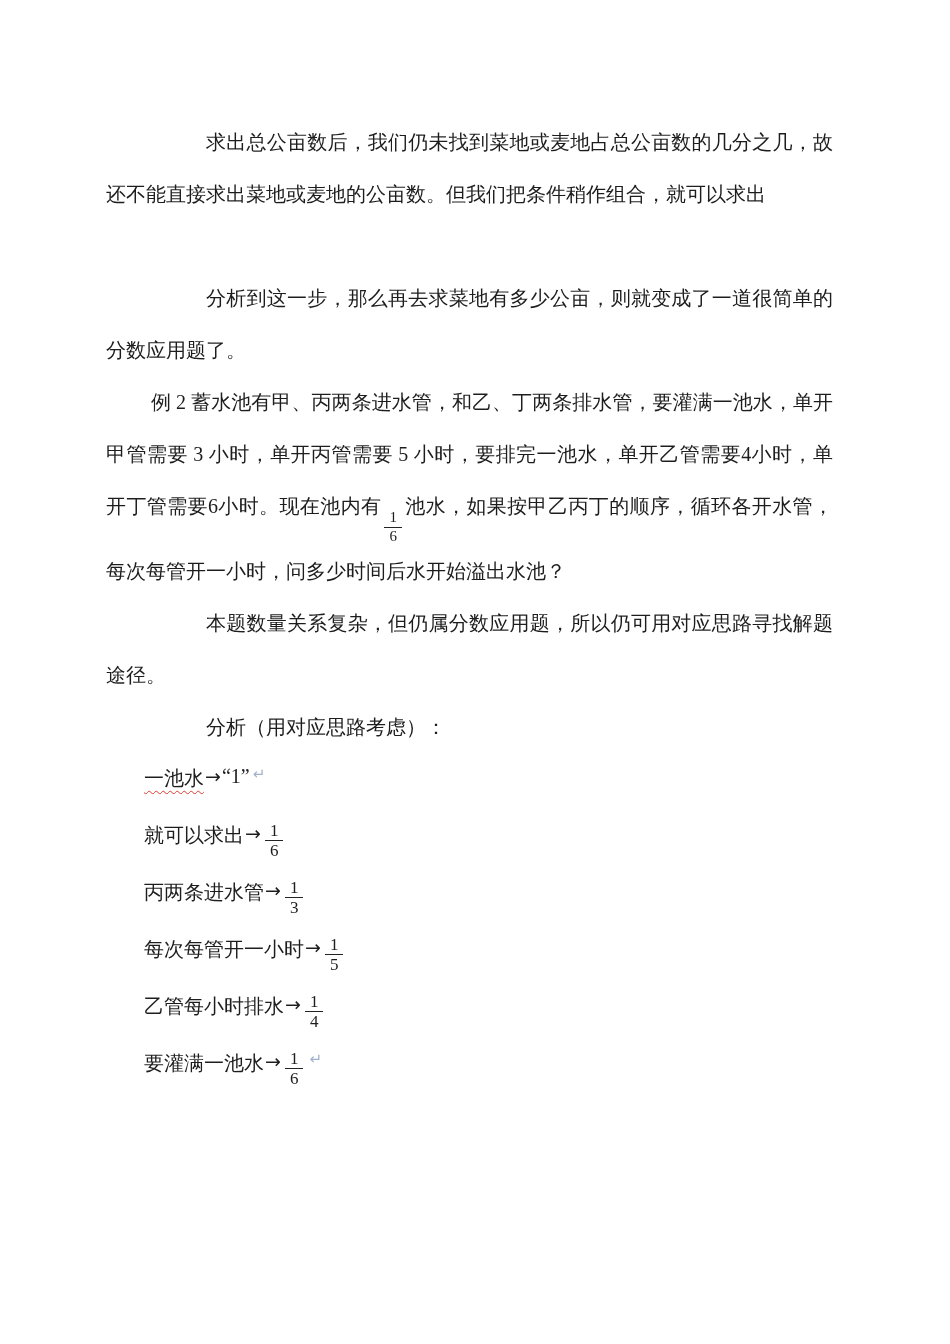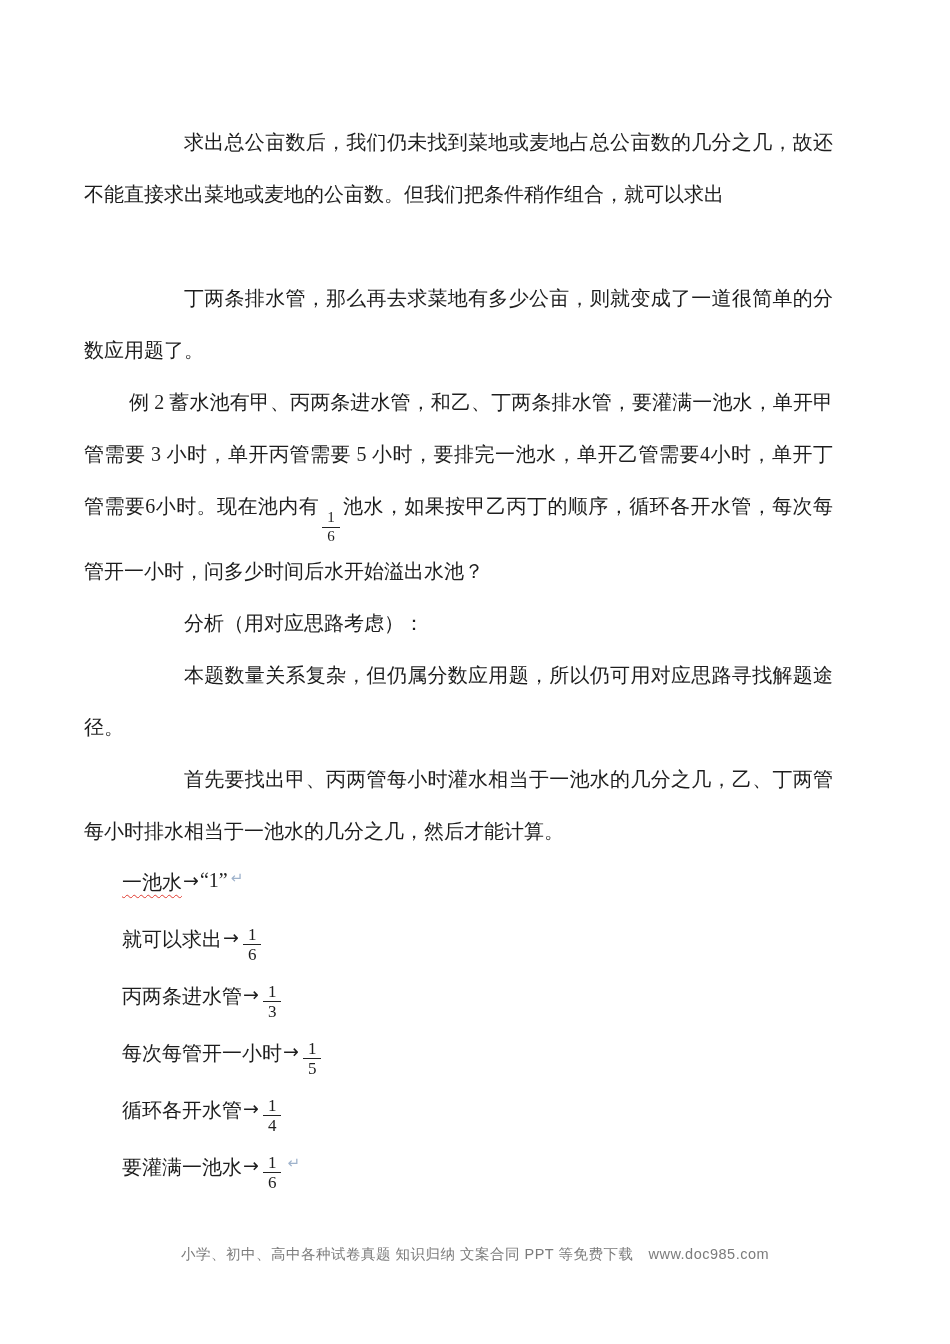--- a/index.html
+++ b/index.html
@@ -6,21 +6,21 @@
   html, body { margin: 0; padding: 0; }
   body {
     width: 950px;
     height: 1344px;
     background: #ffffff;
     position: relative;
     overflow: hidden;
     font-family: "Liberation Serif", "DejaVu Serif", serif;
     color: #1d1d1d;
   }
-  .content { padding: 116px 117px 0 84px; }
+  .content { padding: 116px 117px 0 106px; }
   .para {
     font-size: 20px;
     line-height: 52px;
     margin: 0;
     text-align: justify;
   }
   .indent-lg { text-indent: 100px; }
   .indent-sm { text-indent: 45px; }
   .gap-after { margin-bottom: 52px; }
 
@@ -85,32 +85,31 @@
   }
 </style>
 </head>
 <body>
 
 <div class="page">
   <div class="content">
 
     <p class="para indent-lg gap-after">求出总公亩数后，我们仍未找到菜地或麦地占总公亩数的几分之几，故还不能直接求出菜地或麦地的公亩数。但我们把条件稍作组合，就可以求出</p>
 
-    <p class="para indent-lg">丁两条排水管，那么再去求菜地有多少公亩，则就变成了一道很简单的分数应用题了。</p>
+    <p class="para indent-lg">分析到这一步，那么再去求菜地有多少公亩，则就变成了一道很简单的分数应用题了。</p>
 
     <p class="para indent-sm"><span>例 2 蓄水池有甲、丙两条进水管，和乙、丁两条排水管，要灌满一池水，单开甲管需要 3 小时，单开丙管需要 5 小时，要排完一池水，单开乙管需要4小时，单开丁管需要6小时。现在池内有</span><span class="frac inline">
           <span class="num">1</span>
           <span class="den">6</span>
         </span><span>池水，如果按甲乙丙丁的顺序，循环各开水管，每次每管开一小时，问多少时间后水开始溢出水池？</span></p>
 
+    <p class="para indent-lg">本题数量关系复杂，但仍属分数应用题，所以仍可用对应思路寻找解题途径。</p>
+
     <p class="para indent-lg">分析（用对应思路考虑）：</p>
 
-    <p class="para indent-lg">本题数量关系复杂，但仍属分数应用题，所以仍可用对应思路寻找解题途径。</p>
-
-    <p class="para indent-lg">首先要找出甲、丙两管每小时灌水相当于一池水的几分之几，乙、丁两管每小时排水相当于一池水的几分之几，然后才能计算。</p>
 
     <div class="map-list">
 
       <div class="map-row">
         <span class="label wavy">一池水</span>
         <span class="arrow">→</span>
         <span class="quoted-value">“1”</span>
         <span class="return-mark">↵</span>
       </div>
 
@@ -135,35 +134,34 @@
       <div class="map-row">
         <span class="label">每次每管开一小时</span>
         <span class="arrow">→</span>
         <span class="frac list-size">
             <span class="num">1</span>
             <span class="den">5</span>
           </span>
       </div>
 
       <div class="map-row">
-        <span class="label">循环各开水管</span>
+        <span class="label">乙管每小时排水</span>
         <span class="arrow">→</span>
         <span class="frac list-size">
             <span class="num">1</span>
             <span class="den">4</span>
           </span>
       </div>
 
       <div class="map-row">
         <span class="label">要灌满一池水</span>
         <span class="arrow">→</span>
         <span class="frac list-size">
             <span class="num">1</span>
             <span class="den">6</span>
           </span>
         <span class="return-mark">↵</span>
       </div>
 
     </div>
   </div>
 
-  <div class="footer">小学、初中、高中各种试卷真题 知识归纳 文案合同 PPT 等免费下载　www.doc985.com</div>
 </div>
 
 </body></html>

